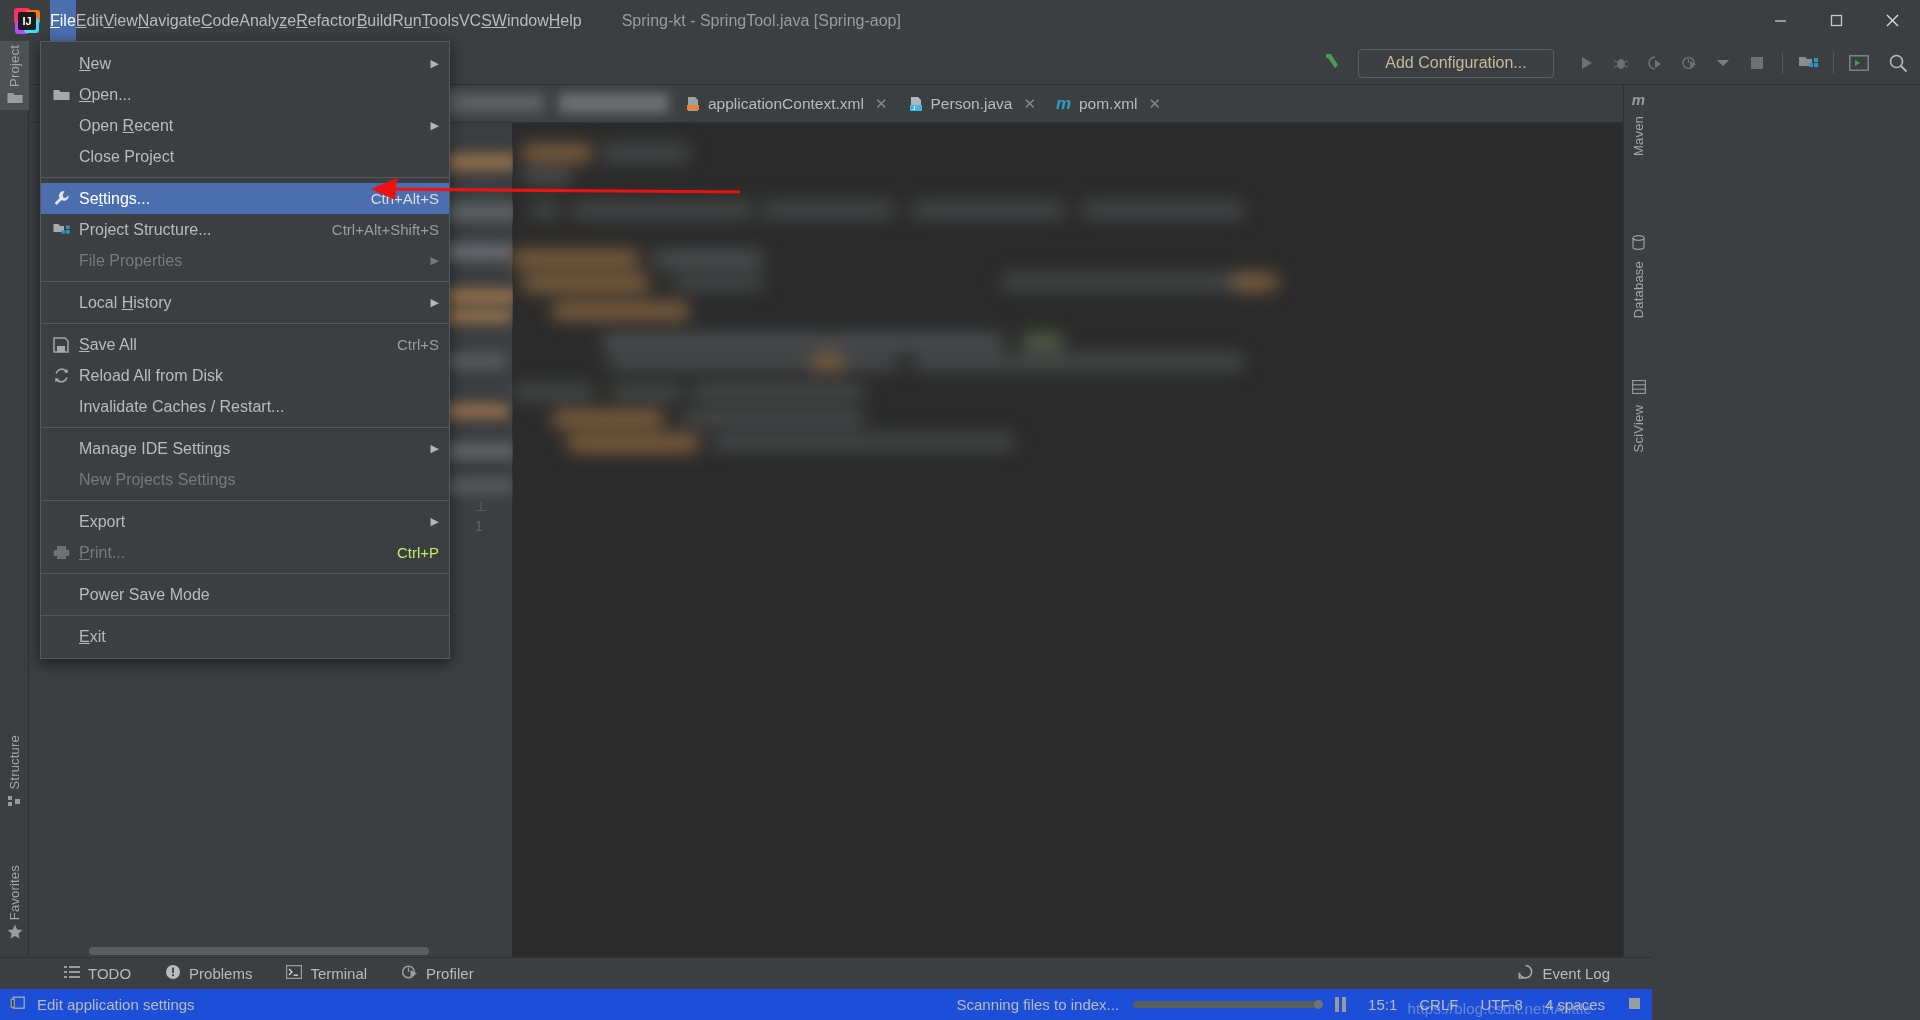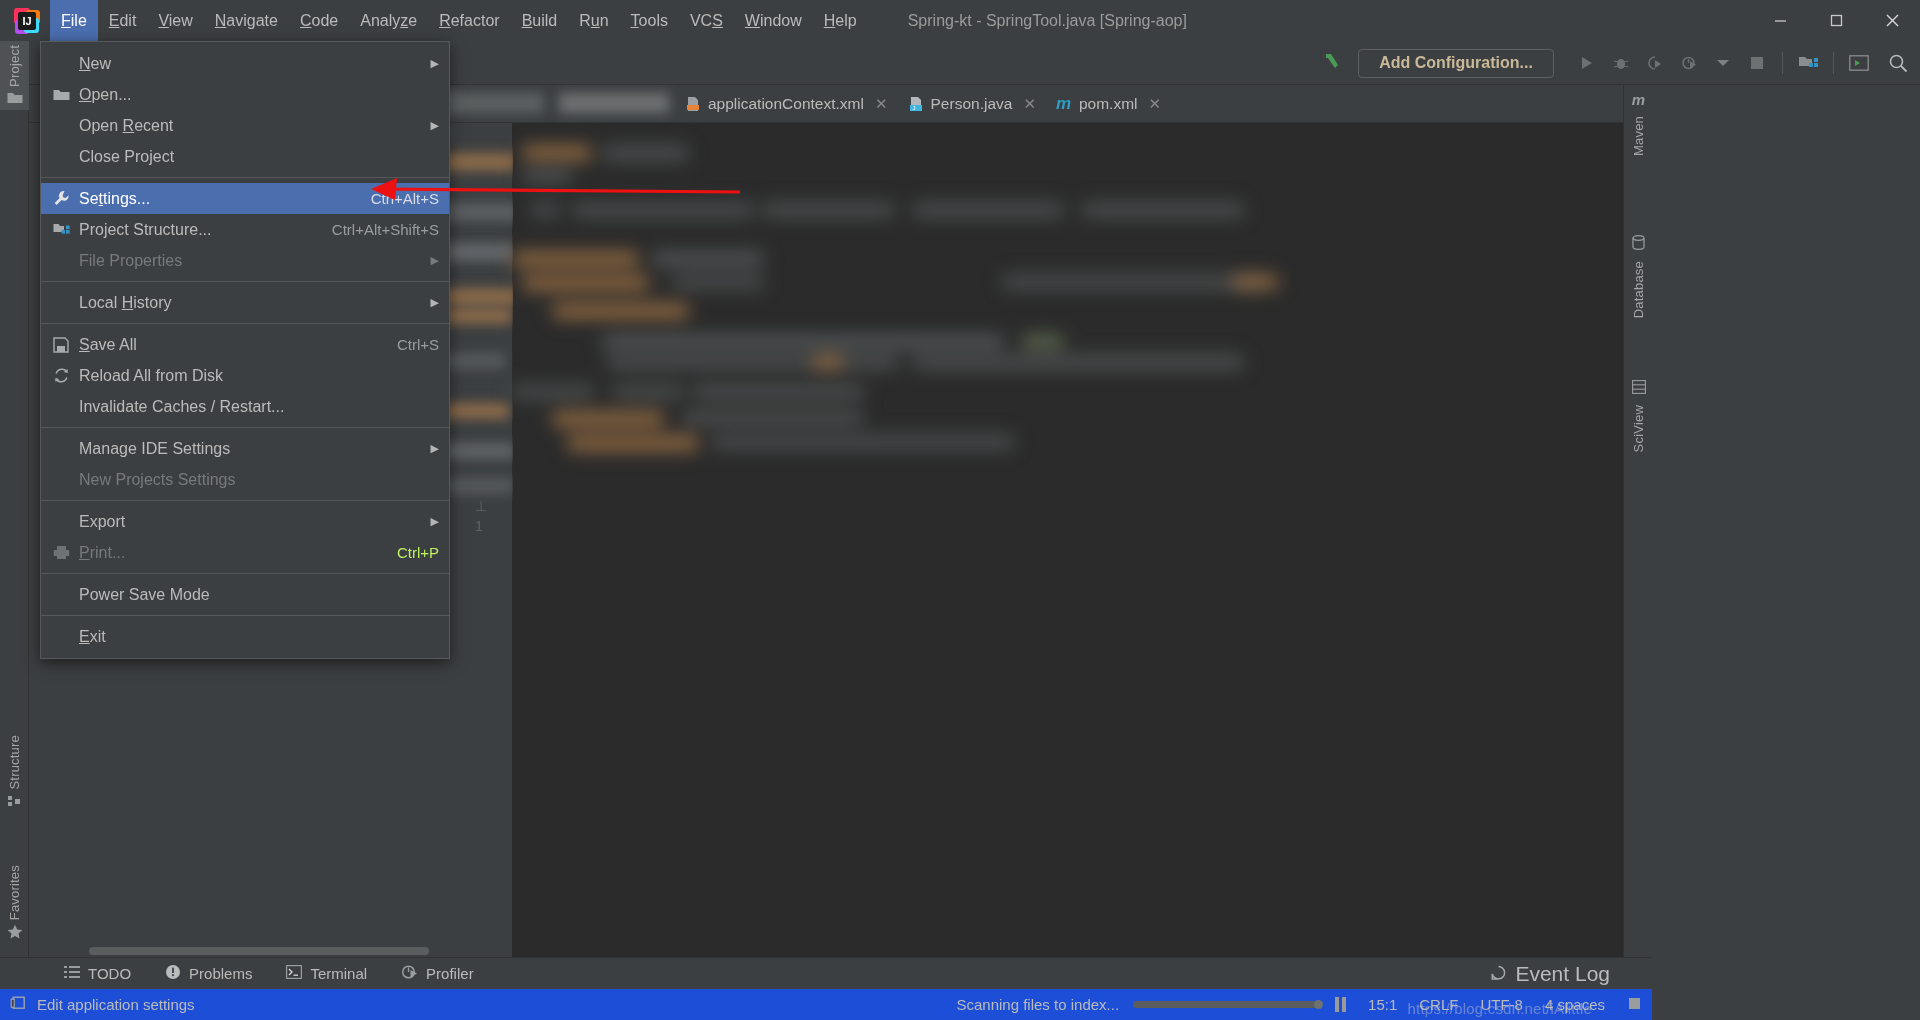--- a/index.html
+++ b/index.html
@@ -29,21 +29,21 @@
   .ij-logo .p3 { left:1px; bottom:0; width:14px; height:14px; background:#b24def; }
   .ij-logo .p4 { right:1px; bottom:1px; width:15px; height:15px; background:#3ddcff; }
   .ij-logo .core {
     position:absolute; left:4px; top:4px; width:18px; height:18px;
     background:#1b1b1b; border-radius:2px; color:#fff;
     font-size:11px; font-weight:bold; line-height:18px; text-align:center;
     font-family:"Liberation Sans", sans-serif;
   }
   .menubar { display: flex; align-items: center; height: 41px; }
   .menu-item {
-    padding: 0 11px; height: 41px; line-height: 41px;
+    padding: 0 0; height: 41px; line-height: 41px;
     font-size: 16px; color: #bbbbbb; cursor: default; white-space: nowrap;
   }
   .menu-item.active { background: #4b6eaf; color: #ffffff; }
   .menu-item u { text-decoration: underline; }
   .win-title {
     margin-left: 40px; font-size: 16px; color: #9b9b9b; white-space: nowrap;
   }
   .win-buttons {
     position: absolute; right: 0; top: 0; height: 41px;
     display: flex; align-items: center;
@@ -53,21 +53,21 @@
     color:#c8c8c8; font-size:18px; line-height:1;
   }
   .win-btn svg { display:block; }
 
   
   .toolbar {
     position: absolute; top: 41px; left: 0; width: 1920px; height: 44px;
     background: #3c3f41; border-bottom: 1px solid #323232;
     display: flex; align-items: center;
   }
-  .tb-right { position:absolute; right: 0; top:0; height:44px; display:flex; align-items:center;font-weight:bold; }
+  .tb-right { position:absolute; right: 0; top:0; height:44px; display:flex; align-items:center; }
   .hammer { margin-right: 14px; }
   .addconf {
     height: 29px; min-width: 196px; border: 1px solid #5e6060; border-radius: 4px;
     background: #3c3f41; color: #c9b998; font-size: 16px;
     display:flex; align-items:center; justify-content:center; padding: 0 12px;
     margin-right: 16px;
   }
   .tb-icon { width: 34px; height: 44px; display:flex; align-items:center; justify-content:center; }
   .tb-sep { width:1px; height:22px; background:#555859; margin:0 8px; }
 
@@ -130,21 +130,21 @@
   }
   .gutterline { position:absolute; color:#606366; font-size:14px; }
 
   
   .bottom-tools {
     position: absolute; left: 0; right: 0; bottom: 31px; height: 32px;
     background: #3c3f41; border-top: 1px solid #323232;
     display:flex; align-items:center; padding-left: 64px; gap: 34px;
   }
   .bt-item { display:flex; align-items:center; gap:8px; font-size:15px; color:#bbbbbb; }
-  .event-log { position:absolute; right: 42px; display:flex; align-items:center; gap:8px; font-size:21px; }
+  .event-log { position:absolute; right: 42px; display:flex; align-items:center; gap:8px; font-size:15px; }
   .statusbar {
     position: absolute; left: 0; right: 0; bottom: 0; height: 31px;
     background: #1d4ed8; display:flex; align-items:center;
     font-size: 15px; color:#bbbbbb;
   }
   .sb-left { display:flex; align-items:center; gap:10px; margin-left: 10px; }
   .sb-right { position:absolute; right: 10px; display:flex; align-items:center; gap: 22px; }
   .progress-track {
     width: 188px; height: 7px; background:#5a5d5e; border-radius: 4px; position:relative;
   }

